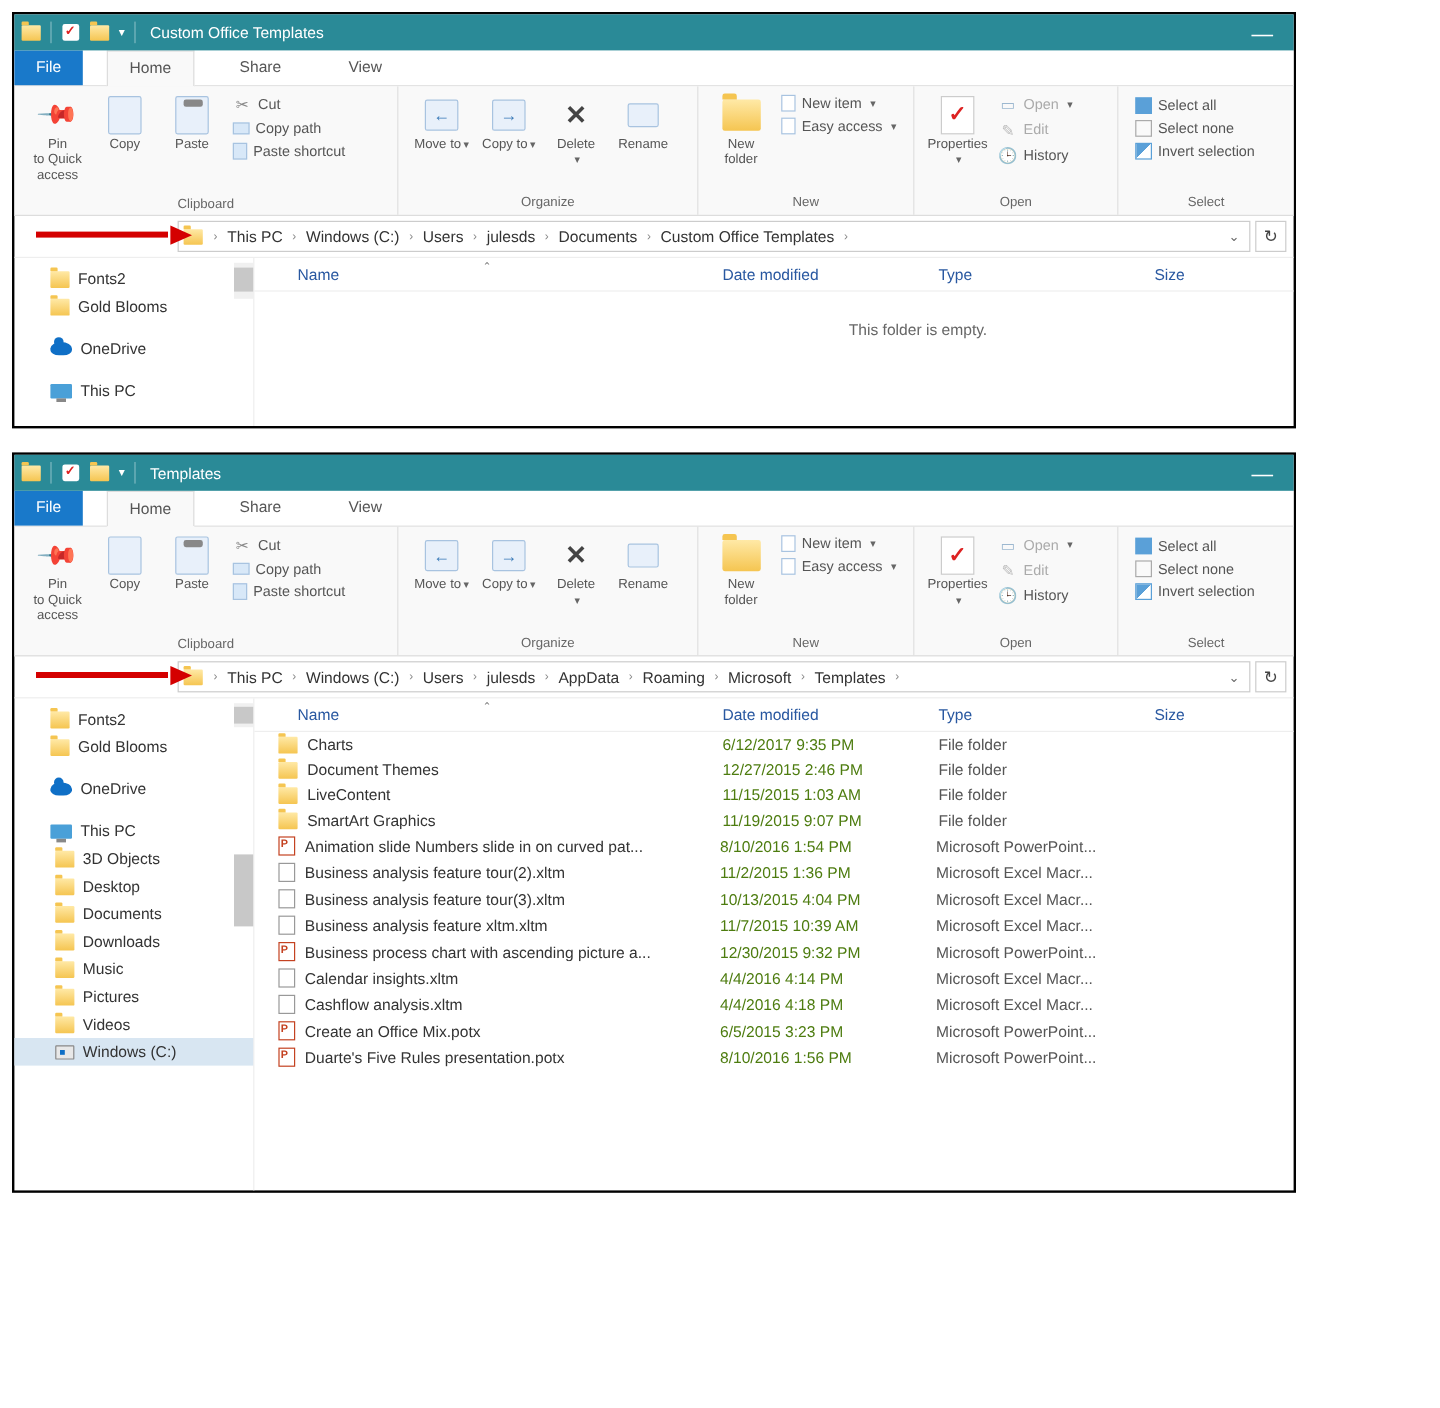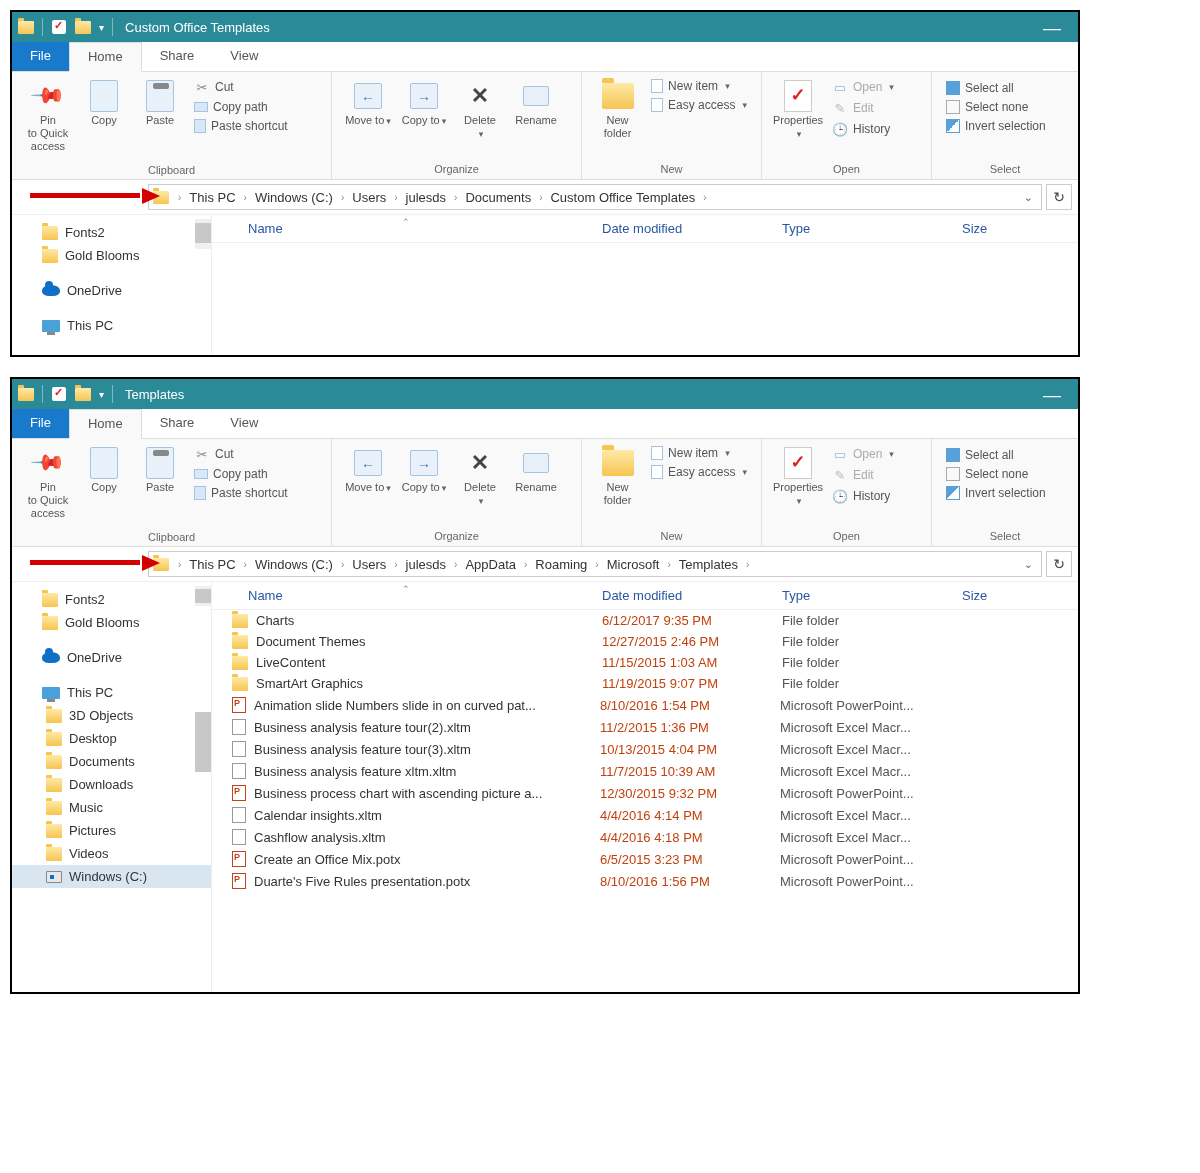--- a/index.html
+++ b/index.html
@@ -10,21 +10,21 @@
 .tb-icon { width: 16px; height: 16px; display: inline-flex; align-items: center; justify-content: center; }
 .tb-folder { width:16px; height:13px; background: linear-gradient(#ffe9a6,#f5c551); border-radius:1px; position:relative; }
 .tb-folder::before { content:''; position:absolute; top:-3px; left:0; width:6px; height:3px; background:#f5c551; border-radius:1px 1px 0 0; }
 .tb-check { width:14px; height:14px; background:#fff; border-radius:2px; position:relative; }
 .tb-check::after { content:'✓'; color:#d22; font-size:11px; position:absolute; left:2px; top:-1px; font-weight:bold; }
 .tb-divider { width:1px; height:18px; background: rgba(255,255,255,0.4); }
 .tb-caret { color:#fff; font-size:10px; }
 .titlebar-title { font-size:13px; }
 .titlebar-min { position:absolute; right:12px; top:5px; width:28px; height:22px; display:flex; align-items:center; justify-content:center; color:#fff; font-size:18px; }
 
-.tabs { display:flex; background:#fff; border-bottom:1px solid #ddd; height:30px; }
+.tabs { display:flex; background:#fff; border-bottom:1px solid #ddd; height:30px;gap:20px; }
 .tab { padding: 6px 18px; font-size:13px; color:#555; cursor:pointer; }
 .tab.file { background:#1979ca; color:#fff; }
 .tab.active { background:#f9f9f9; border:1px solid #ddd; border-bottom-color:#f9f9f9; margin-bottom:-1px; }
 
 .ribbon { display:flex; background:#f9f9f9; border-bottom:1px solid #ddd; height:108px; }
 .ribgroup { border-right:1px solid #e0e0e0; display:flex; flex-direction:column; }
 .ribgroup-content { flex:1; display:flex; align-items:flex-start; padding:4px 8px; }
 .ribgroup-label { text-align:center; font-size:11px; color:#666; padding:2px 0 4px; }
 .ribbtn-big { display:flex; flex-direction:column; align-items:center; width:56px; padding:4px 2px; color:#555; font-size:11px; text-align:center; line-height:1.2; cursor:pointer; }
 .ribbtn-big .ico { width:32px; height:32px; margin-bottom:2px; display:flex; align-items:center; justify-content:center; font-size:22px; }
@@ -91,21 +91,21 @@
 
 .filerows { }
 .filerow { display:flex; align-items:center; padding:3px 0; font-size:13px; color:#333; cursor:pointer; }
 .file-ico { width:16px; height:14px; margin-left:20px; margin-right:8px; display:inline-block; flex-shrink:0; }
 .ico-folder { background:linear-gradient(#ffe9a6,#f5c551); border-radius:1px; position:relative; }
 .ico-folder::before { content:''; position:absolute; top:-3px; left:0; width:6px; height:3px; background:#f5c551; border-radius:1px 1px 0 0; }
 .ico-ppt { width:14px; height:16px; background:#fff; border:1px solid #c44221; position:relative; }
 .ico-ppt::after { content:'P'; position:absolute; left:1px; top:0; font-size:9px; color:#c44221; font-weight:bold; }
 .ico-xl { width:14px; height:16px; background:#fff; border:1px solid #999; position:relative; }
 .fr-name { width:346px; overflow:hidden; text-overflow:ellipsis; white-space:nowrap; }
-.fr-date { width:180px; color:#c2410c; }
+.fr-date { width:180px; color:#4d7c0f; }
 .fr-type { width:190px; color:#555; overflow:hidden; text-overflow:ellipsis; white-space:nowrap; }
 </style>
 </head>
 <body>
 
 <div id="windows-container">
   <div class="window">
     <div class="titlebar">
       <div class="tb-icons">
         <span class="tb-icon">
@@ -273,20 +273,23 @@
             <div class="navpane-thumb" style="height:20px;margin-top:4px"></div>
           </div>
       </div>
       <div class="filearea">
         <div class="colheaders">
           <div class="col-name">Name<span class="sort-caret">⌃</span></div>
           <div class="col-date">Date modified</div>
           <div class="col-type">Type</div>
           <div class="col-size">Size</div>
         </div>
+        <div class="filerows">
+            <div class="empty-msg">This folder is empty.</div>
+          </div>
       </div>
     </div>
   </div>
   <div class="window">
     <div class="titlebar">
       <div class="tb-icons">
         <span class="tb-icon">
             <span class="tb-folder"></span>
           </span>
         <span class="tb-divider"></span>

